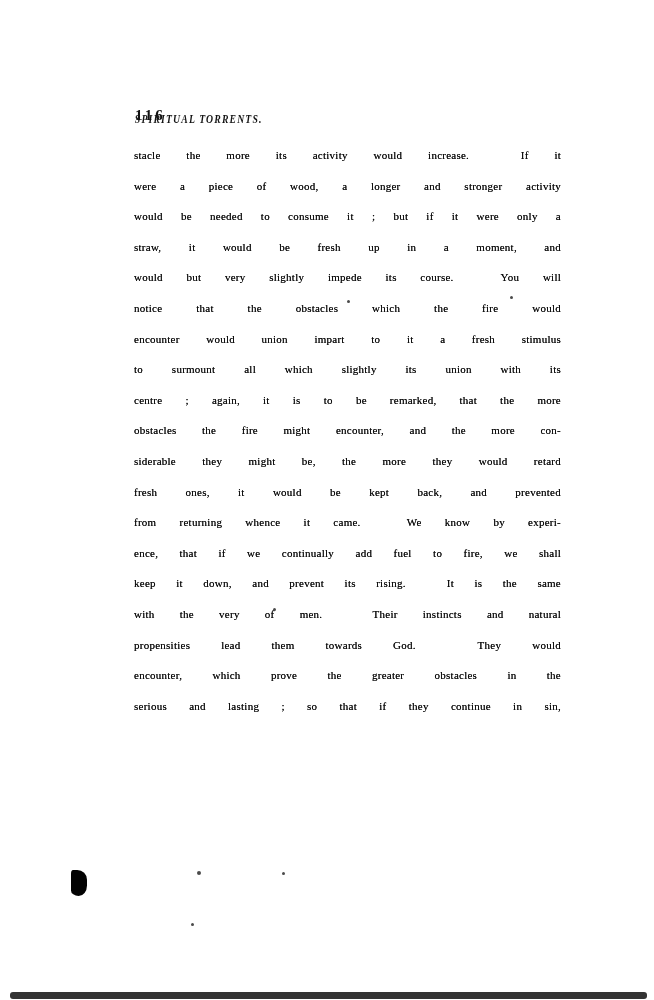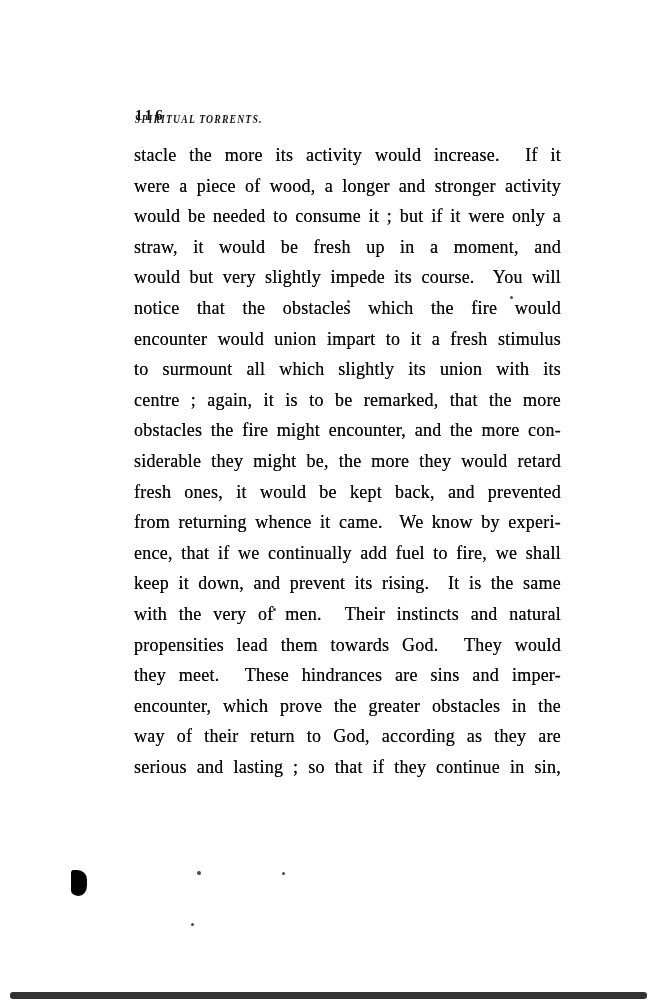--- a/index.html
+++ b/index.html
@@ -41,21 +41,21 @@
     font-size: 13.5px;
     font-weight: 700;
     letter-spacing: 1.6px;
     color: #141414;
   }
   .body-text {
     position: absolute;
     left: 134px;
     top: 140px;
     width: 427px;
-    font-size: 18px;
+    font-size: 11px;
     letter-spacing: 0.25px;
     text-shadow: 0 0 0.5px rgba(10,10,10,0.85);
   }
   .line {
     height: 30.6px;
     line-height: 30.6px;
     white-space: pre-wrap;
     text-align: justify;
     text-align-last: justify;
   }
@@ -102,23 +102,21 @@
       <div class="line">to surmount all which slightly its union with its</div>
       <div class="line">centre ; again, it is to be remarked, that the more</div>
       <div class="line">obstacles the fire might encounter, and the more con-</div>
       <div class="line">siderable they might be, the more they would retard</div>
       <div class="line">fresh ones, it would be kept back, and prevented</div>
       <div class="line">from returning whence it came.  We know by experi-</div>
       <div class="line">ence, that if we continually add fuel to fire, we shall</div>
       <div class="line">keep it down, and prevent its rising.  It is the same</div>
       <div class="line">with the very of men.  Their instincts and natural</div>
       <div class="line">propensities lead them towards God.  They would</div>
-      <div class="line">they meet.  These hindrances are sins and imper-</div>
       <div class="line">encounter, which prove the greater obstacles in the</div>
-      <div class="line">way of their return to God, according as they are</div>
       <div class="line">serious and lasting ; so that if they continue in sin,</div>
     </div>
 
   <div class="artifacts-layer">
       <div class="ink-blob" style="left: 71px; top: 870px; width: 16px; height: 26px;"></div>
       <div class="speck" style="left: 347px; top: 300px; width: 3px; height: 3px;"></div>
       <div class="speck" style="left: 510px; top: 296px; width: 3px; height: 3px;"></div>
       <div class="speck" style="left: 273px; top: 608px; width: 3px; height: 3px;"></div>
       <div class="speck" style="left: 197px; top: 871px; width: 4px; height: 4px;"></div>
       <div class="speck" style="left: 282px; top: 872px; width: 3px; height: 3px;"></div>

